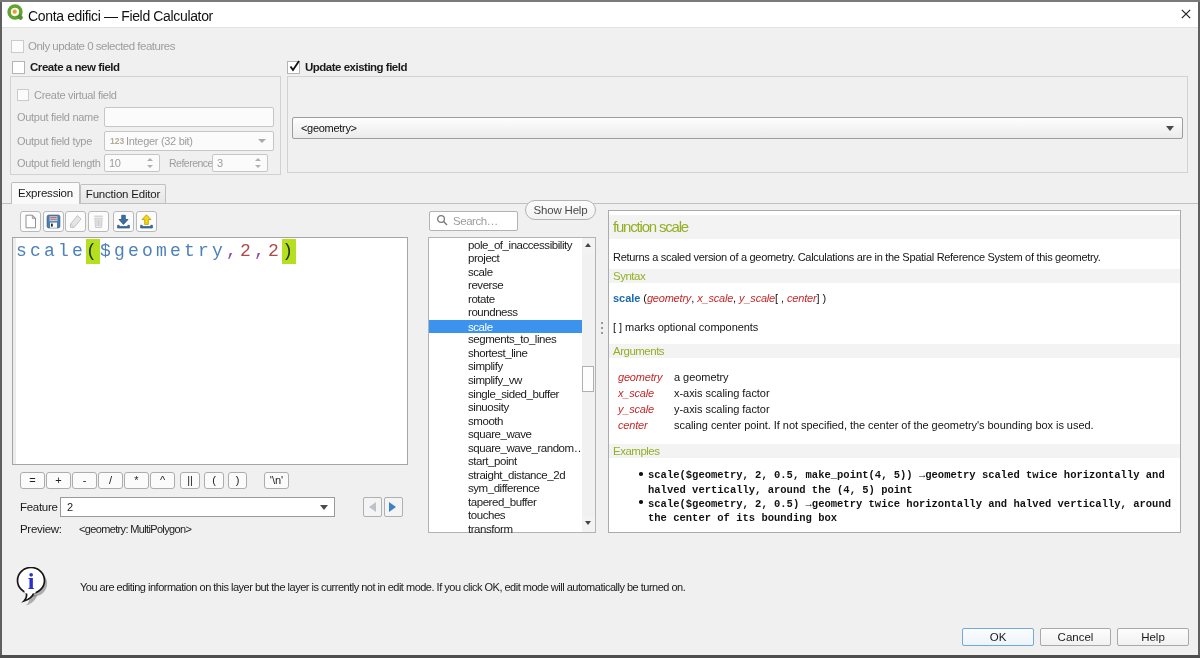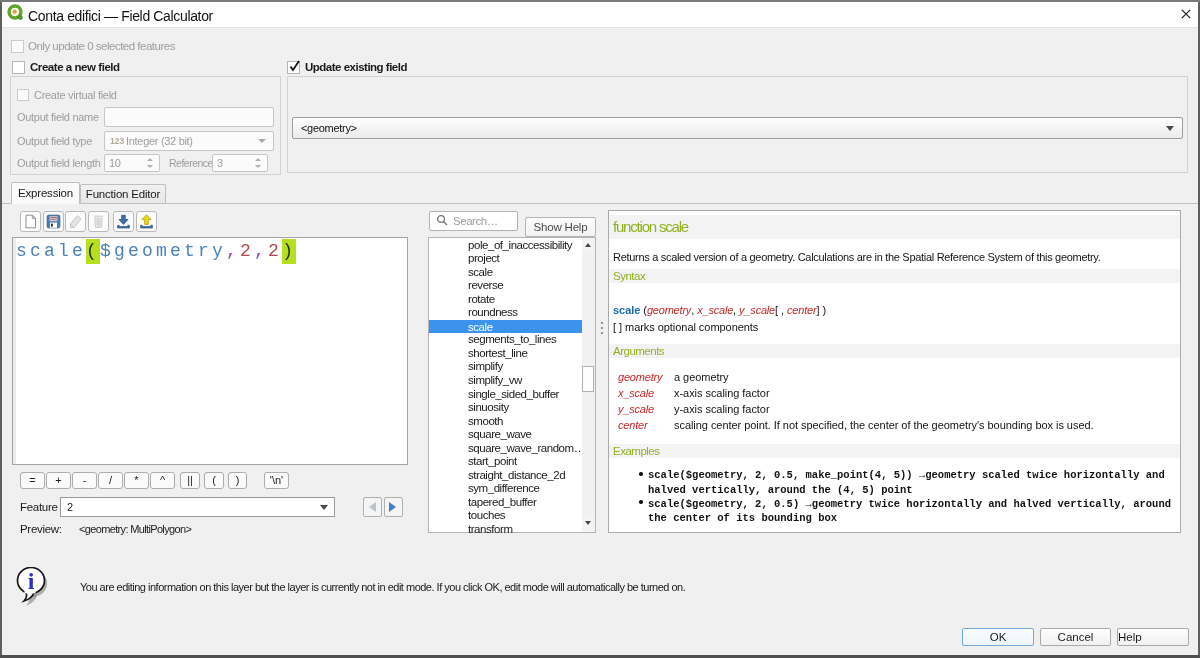--- a/index.html
+++ b/index.html
@@ -138,21 +138,21 @@
 
 <div class="abs lbl" style="left:20px;top:522px;letter-spacing:-.3px">Preview:</div>
 <div class="abs" style="left:79px;top:522px;height:14px;line-height:14px;color:#222;font-size:11px;letter-spacing:-.65px;white-space:nowrap">&lt;geometry: MultiPolygon&gt;</div>
 
 <div class="abs" style="left:429px;top:211px;width:89px;height:20px;background:#fff;border:1px solid #b3b3b3;border-radius:2px"></div>
 <svg class="abs" style="left:436px;top:214px" width="12" height="12" viewBox="0 0 12 12">
  <circle cx="5" cy="5" r="3.4" fill="none" stroke="#7a7a7a" stroke-width="1.3"></circle>
  <path d="M7.6 7.6 L11 11" stroke="#7a7a7a" stroke-width="1.4"></path>
 </svg>
 <div class="abs lbl" style="left:453px;top:214px;color:#9c9c9c;font-size:11.5px">Search…</div>
-<div class="abs" style="left:525px;top:217px;width:71px;height:20px;background:linear-gradient(#fcfcfc,#f2f2f2);border:1px solid #b3b3b3;border-radius:2px;text-align:center;line-height:19px;font-size:11.5px;color:#4a4a4a;letter-spacing:-.2px">Show Help</div>
+<div class="abs" style="left:525px;top:200px;width:71px;height:20px;background:linear-gradient(#fcfcfc,#f2f2f2);border:1px solid #b3b3b3;border-radius:10px;text-align:center;line-height:19px;font-size:11.5px;color:#4a4a4a;letter-spacing:-.2px">Show Help</div>
 
 <div class="abs" style="left:428px;top:237px;width:168px;height:296px;background:#fff;border:1px solid #b3b3b3"></div>
 <div class="abs" id="flist" style="left:468px;top:238.5px">
     <div class="litem" style="height:13.55px;line-height:13.55px">pole_of_inaccessibility</div>
     <div class="litem" style="height:13.55px;line-height:13.55px">project</div>
     <div class="litem" style="height:13.55px;line-height:13.55px">scale</div>
     <div class="litem" style="height:13.55px;line-height:13.55px">reverse</div>
     <div class="litem" style="height:13.55px;line-height:13.55px">rotate</div>
     <div class="litem" style="height:13.55px;line-height:13.55px">roundness</div>
     <div class="litem" style="height:13.55px;line-height:13.55px"></div>
@@ -185,21 +185,21 @@
 <div class="abs" style="left:601px;top:322px;width:2px;height:2px;background:#999"></div>
 <div class="abs" style="left:601px;top:327px;width:2px;height:2px;background:#999"></div>
 <div class="abs" style="left:601px;top:332px;width:2px;height:2px;background:#999"></div>
 
 <div class="abs" style="left:608px;top:210px;width:573px;height:323px;background:#fff;border:1px solid #ababab"></div>
 <div class="abs band" style="top:215px;height:24px"></div>
 <div class="abs grn" style="left:613px;top:217px;font-size:15px;height:19px;line-height:19px;letter-spacing:-1.2px">function scale</div>
 <div class="abs hp" style="left:613px;top:250px;letter-spacing:-.3px">Returns a scaled version of a geometry. Calculations are in the Spatial Reference System of this geometry.</div>
 <div class="abs band" style="top:269px;height:14px"></div>
 <div class="abs grn" style="left:613px;top:270px;font-size:11.5px;height:13px;line-height:13px;letter-spacing:-.5px">Syntax</div>
-<div class="abs hp" style="left:613px;top:303px" id="syntaxline"><b style="color:#1a6aae">scale</b> (<span class="arg">geometry</span>, <span class="arg">x_scale</span>, <span class="arg">y_scale</span>[ , <span class="arg">center</span>] )</div>
+<div class="abs hp" style="left:613px;top:291px" id="syntaxline"><b style="color:#1a6aae">scale</b> (<span class="arg">geometry</span>, <span class="arg">x_scale</span>, <span class="arg">y_scale</span>[ , <span class="arg">center</span>] )</div>
 <div class="abs hp" style="left:613px;top:320px">[ ] marks optional components</div>
 <div class="abs band" style="top:344px;height:14px"></div>
 <div class="abs grn" style="left:613px;top:345px;font-size:11.5px;height:13px;line-height:13px;letter-spacing:-.5px">Arguments</div>
 <div class="abs hp arg" style="left:618px;top:370px">geometry</div>
 <div class="abs hp" style="left:674px;top:370px">a geometry</div>
 <div class="abs hp arg" style="left:618px;top:386px">x_scale</div>
 <div class="abs hp" style="left:674px;top:386px">x-axis scaling factor</div>
 <div class="abs hp arg" style="left:618px;top:402px">y_scale</div>
 <div class="abs hp" style="left:674px;top:402px">y-axis scaling factor</div>
 <div class="abs hp arg" style="left:618px;top:418px">center</div>
@@ -220,21 +220,21 @@
  </g>
  <ellipse cx="16" cy="13.5" rx="13.5" ry="13" fill="#fff" stroke="#161616" stroke-width="1.7"></ellipse>
  <path d="M11 25 C12.3 29 11.5 31.5 9 34 C14.5 32.5 18 28.5 19.2 25" fill="#fff" stroke="#161616" stroke-width="1.7"></path>
  <rect x="9.5" y="22.6" width="11" height="3.8" fill="#fff"></rect>
  <text x="16" y="22" text-anchor="middle" font-family="Liberation Serif" font-size="24" font-weight="bold" fill="#2831cf">i</text>
 </svg>
 <div class="abs" style="left:80px;top:580px;height:14px;line-height:14px;white-space:nowrap;font-size:11px;letter-spacing:-.5px">You are editing information on this layer but the layer is currently not in edit mode. If you click OK, edit mode will automatically be turned on.</div>
 
 <div class="abs" style="left:962px;top:628px;width:72px;height:18px;border:1px solid #70a8e0;border-radius:2px;background:linear-gradient(#fbfdff,#edf4fb);text-align:center;line-height:17px;font-size:11.5px">OK</div>
 <div class="abs" style="left:1040px;top:628px;width:71px;height:18px;border:1px solid #a9a9a9;border-radius:2px;background:linear-gradient(#fdfdfd,#f1f1f1);text-align:center;line-height:17px;font-size:11.5px">Cancel</div>
-<div class="abs" style="left:1117px;top:628px;width:72px;height:18px;border:1px solid #a9a9a9;border-radius:2px;background:linear-gradient(#fdfdfd,#f1f1f1);line-height:17px;font-size:11.5px">Help</div>
+<div class="abs" style="left:1117px;top:628px;width:72px;height:18px;border:1px solid #a9a9a9;border-radius:2px;background:linear-gradient(#fdfdfd,#f1f1f1);text-align:center;line-height:17px;font-size:11.5px">Help</div>
 
 <div class="abs" id="brdL"></div>
 <div class="abs" id="brdR"></div>
 <div class="abs" id="brdT"></div>
 <div class="abs" id="brdB"></div>
 <style>
 .hl{display:inline-block;height:25px;line-height:25px;background:#b5e020;color:#26300a}
 .exline{font-size:10.5px;height:14px;line-height:14px;white-space:pre;color:#111;font-weight:bold;letter-spacing:0}
 </style>
 

